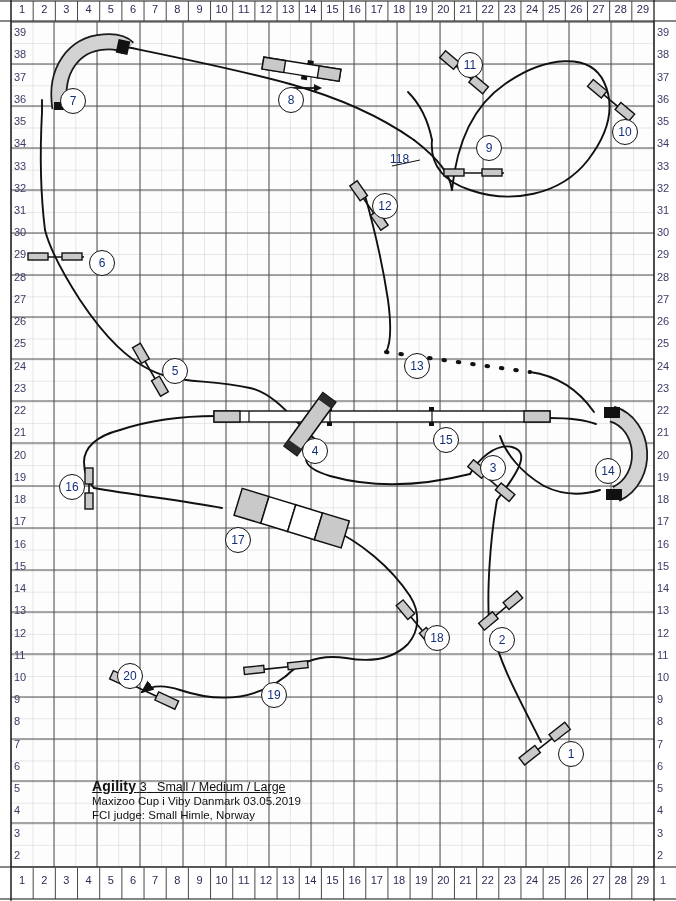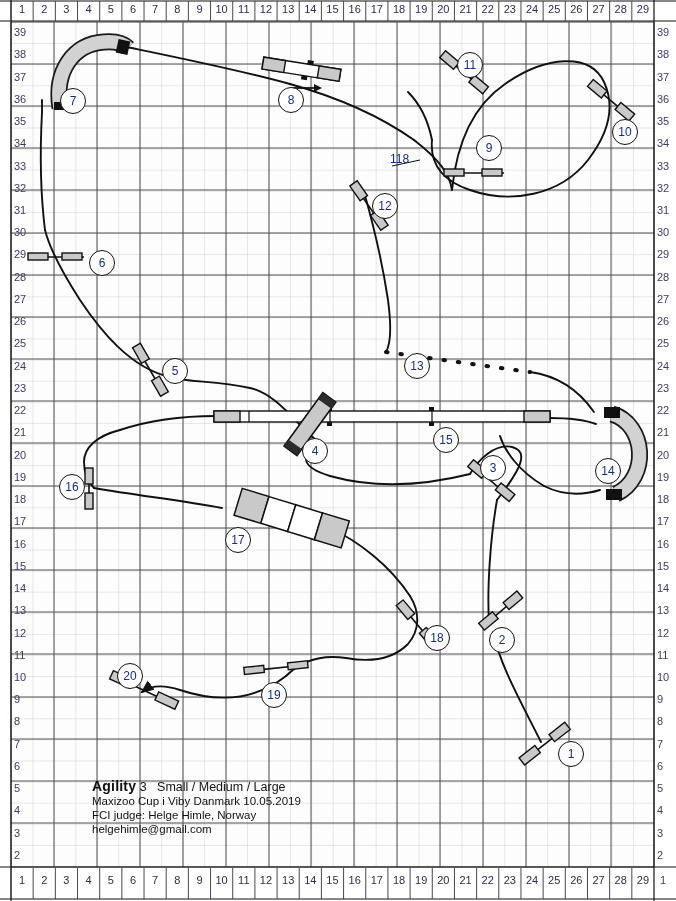--- a/index.html
+++ b/index.html
@@ -2,21 +2,21 @@
 <html><head>
 <meta charset="utf-8">
 <style>
   html,body{margin:0;padding:0;background:#ffffff;}
   body{font-family:"Liberation Sans",sans-serif;}
   #page{position:relative;width:676px;height:901px;background:#ffffff;overflow:hidden;}
   #course-svg{position:absolute;left:0;top:0;width:676px;height:901px;}
   .ruler-num{position:absolute;font-size:11px;color:#2a2a55;font-family:"Liberation Sans",sans-serif;text-align:center;}
   .row-num{position:absolute;font-size:11px;color:#3b3b66;font-family:"Liberation Sans",sans-serif;}
   #legend{position:absolute;left:92px;top:778px;width:215px;color:#111;}
-  #legend .l1{font-size:12.5px;}
+  #legend .l1{font-size:12.5px;text-decoration:underline;}
   #legend .l1 b{font-size:14px;font-weight:600;letter-spacing:.2px;}
   #legend .l2,#legend .l3,#legend .l4{font-size:11.5px;line-height:14px;}
   .obs-label{position:absolute;width:24px;height:24px;border-radius:50%;background:#fff;border:1.6px solid #111;
              display:flex;align-items:center;justify-content:center;font-size:12px;color:#15307a;
              font-family:"Liberation Sans",sans-serif;}
   .obs-label.n1 span,.obs-label span{position:relative;}
   .dist-label{position:absolute;font-size:12px;color:#15307a;font-family:"Liberation Sans",sans-serif;}
 </style>
 </head>
 <body>
@@ -401,23 +401,22 @@
     </div>
 
   <div class="dist-label" style="left:390px;top:152px">118</div>
 
   <div id="legend">
     <div class="l1">
       <b>Agility</b>
       <span>3</span>
       &nbsp;&nbsp;<span>Small / Medium / Large</span>
     </div>
-    <div class="l2">Maxizoo Cup i Viby Danmark  10.05.2019</div>
-    <div class="l3">FCI judge: Helge Himle, Norway</div>
-    <div class="l4">helgehimle@gmail.com</div>
+    <div class="l2">Maxizoo Cup i Viby Danmark  03.05.2019</div>
+    <div class="l3">FCI judge: Small Himle, Norway</div>
   </div>
 
   <div id="ruler-top">
       <div class="ruler-num" style="left: 11px; top: 3px; width: 22.1724px;">1</div>
       <div class="ruler-num" style="left: 33.1724px; top: 3px; width: 22.1724px;">2</div>
       <div class="ruler-num" style="left: 55.3448px; top: 3px; width: 22.1724px;">3</div>
       <div class="ruler-num" style="left: 77.5172px; top: 3px; width: 22.1724px;">4</div>
       <div class="ruler-num" style="left: 99.6897px; top: 3px; width: 22.1724px;">5</div>
       <div class="ruler-num" style="left: 121.862px; top: 3px; width: 22.1724px;">6</div>
       <div class="ruler-num" style="left: 144.034px; top: 3px; width: 22.1724px;">7</div>

